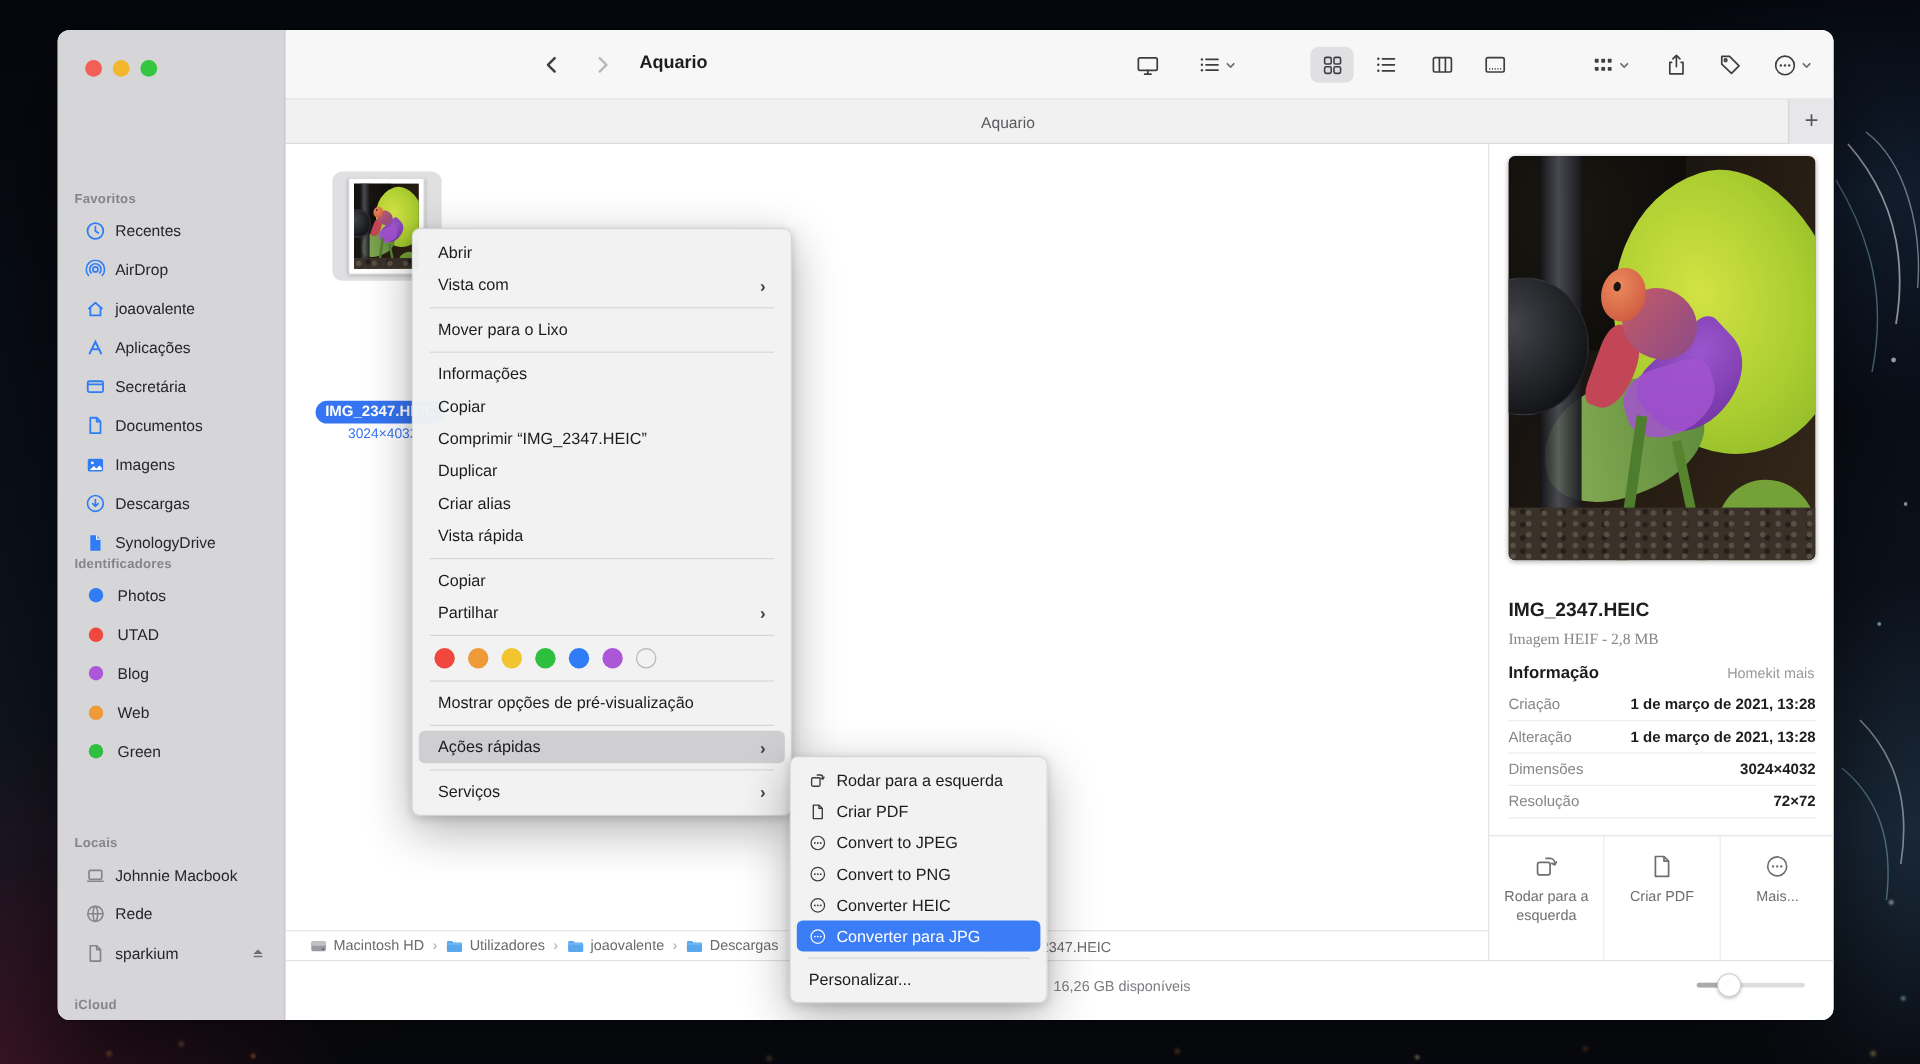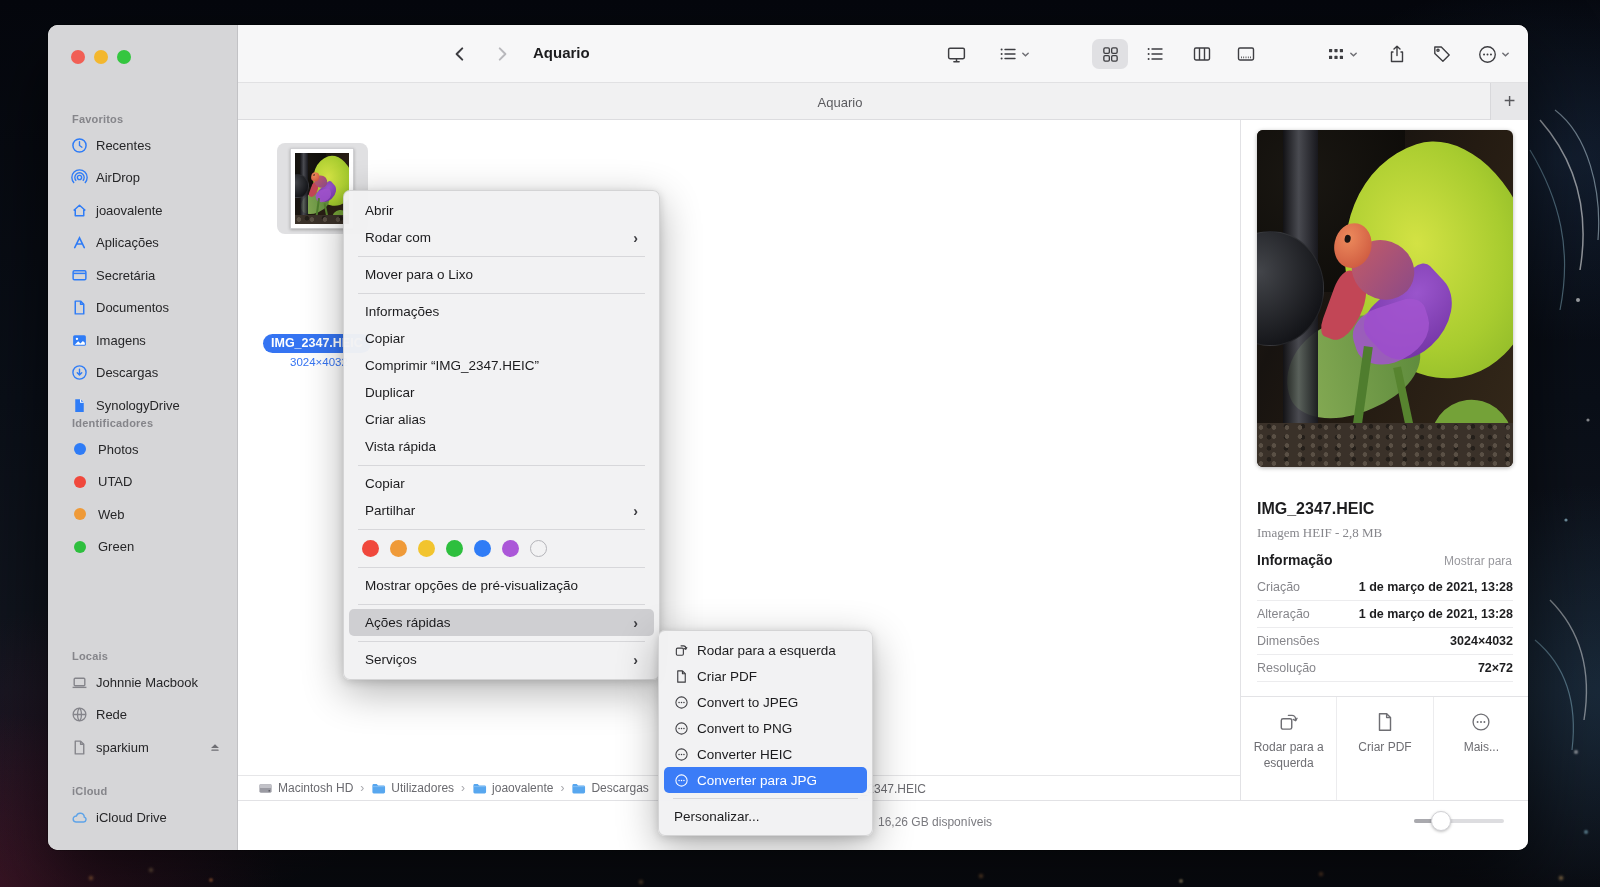--- a/index.html
+++ b/index.html
@@ -26,21 +26,21 @@
   .window { position:absolute; left:48px; top:25px; width:1480px; height:825px;
     border-radius:10px; overflow:hidden; background:#ffffff;
     box-shadow:0 30px 70px rgba(0,0,0,.6), 0 0 0 1px rgba(0,0,0,.25); }
 
   
   .sidebar { position:absolute; left:0; top:0; width:190px; height:825px;
     background:#d6d6d8; border-right:1px solid #c2c2c5; }
   .traffic { position:absolute; left:23px; top:25px; display:flex; gap:9px; }
   .tl { width:14px; height:14px; border-radius:50%; }
   .side-sec { position:absolute; left:0; width:190px; }
-  .side-title { padding-left:24px; font-size:11px; font-weight:700; color:#85858a; letter-spacing:.2px; }
+  .side-title { padding-left:14px; font-size:11px; font-weight:700; color:#85858a; letter-spacing:.2px;margin-top:47px; }
   .side-item { display:flex; align-items:center; height:32.5px; padding-left:23px; font-size:13px; color:#262628; border-radius:6px; }
   .side-item .si { width:17px; height:17px; flex:0 0 17px; margin-right:8px; display:flex; align-items:center; justify-content:center; }
   .ic-blue { color:#2f7cf6; } .ic-gray { color:#84848a; } .ic-cloud { color:#5ea3e8; }
   .tagdot { width:12px; height:12px; border-radius:50%; margin:0 12px 0 3px; }
   .eject { margin-left:auto; margin-right:16px; color:#6e6e73; }
 
   
   .toolbar { position:absolute; left:190px; top:0; width:1290px; height:57px; background:#f7f7f8; }
   .tbtn { position:absolute; top:14px; width:36px; height:30px; display:flex; align-items:center; justify-content:center; color:#3e3e42; }
   .tbtn.disabled { color:#b9b9bd; }
@@ -274,20 +274,24 @@
         <div style="margin-top:4px">
           <div class="side-item">
               <span class="tagdot" style="background-color: rgb(47, 124, 246);"></span>
               <span>Photos</span>
             </div>
           <div class="side-item">
               <span class="tagdot" style="background-color: rgb(240, 72, 60);"></span>
               <span>UTAD</span>
             </div>
           <div class="side-item">
+              <span class="tagdot" style="background-color: rgb(171, 87, 216);"></span>
+              <span>Blog</span>
+            </div>
+          <div class="side-item">
               <span class="tagdot" style="background-color: rgb(239, 154, 56);"></span>
               <span>Web</span>
             </div>
           <div class="side-item">
               <span class="tagdot" style="background-color: rgb(46, 191, 62);"></span>
               <span>Green</span>
             </div>
         </div>
       </div>
 
@@ -561,21 +565,21 @@
               <div class="sc-eye"></div>
             </div>
           <div class="sc-stem1"></div>
             <div class="sc-stem2"></div>
             <div class="sc-gravel"></div>
         </div>
       </div>
       <div class="pv-name">IMG_2347.HEIC</div>
       <div class="pv-meta">Imagem HEIF - 2,8 MB</div>
       <div class="pv-info-title">Informação</div>
-      <div class="pv-more">Mostrar para</div>
+      <div class="pv-more">Homekit mais</div>
       <div class="pv-rows">
         <div class="pv-row">
             <span class="lbl">Criação</span>
             <span class="val">1 de março de 2021, 13:28</span>
           </div>
         <div class="pv-row">
             <span class="lbl">Alteração</span>
             <span class="val">1 de março de 2021, 13:28</span>
           </div>
         <div class="pv-row">
@@ -620,21 +624,21 @@
           <span class="alabel">Mais...</span>
           </div>
       </div>
     </aside>
 
     <div class="menu">
       <div class="mi">
           <span>Abrir</span>
         </div>
       <div class="mi">
-          <span>Rodar com</span>
+          <span>Vista com</span>
           <span class="grow"></span>
           <span class="sub">›</span>
         </div>
       <div class="msep">
           <i></i>
         </div>
       <div class="mi">
           <span>Mover para o Lixo</span>
         </div>
       <div class="msep">

